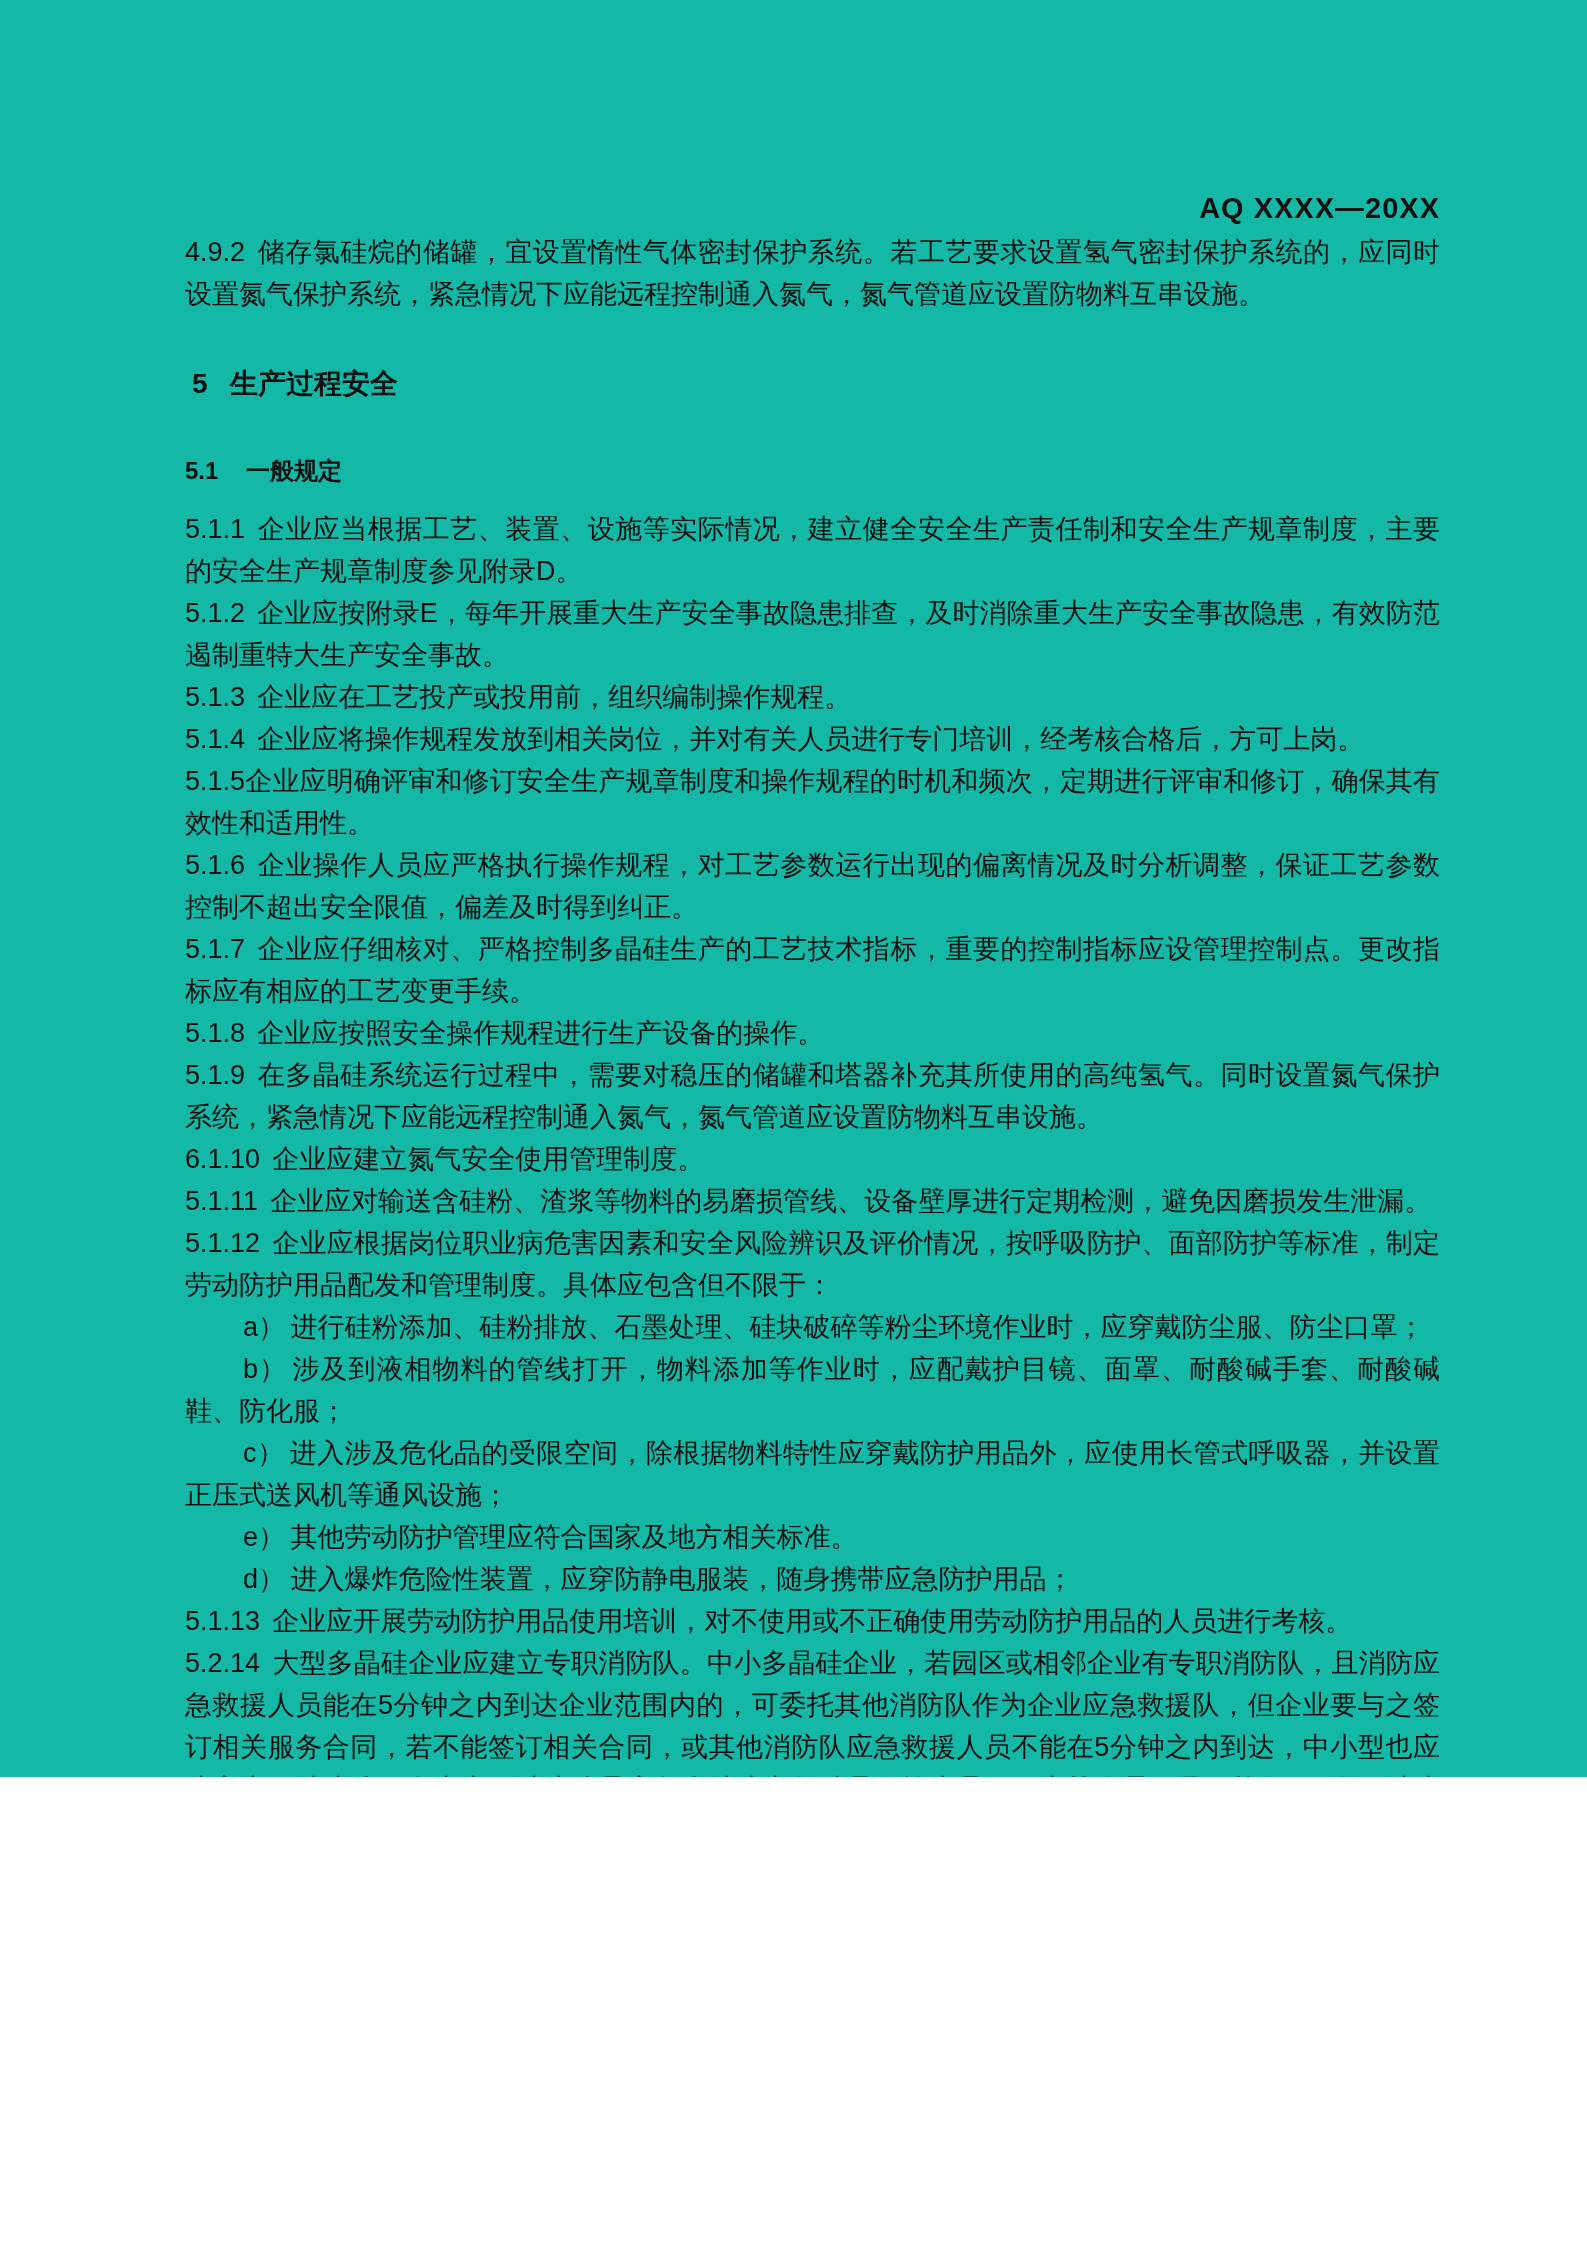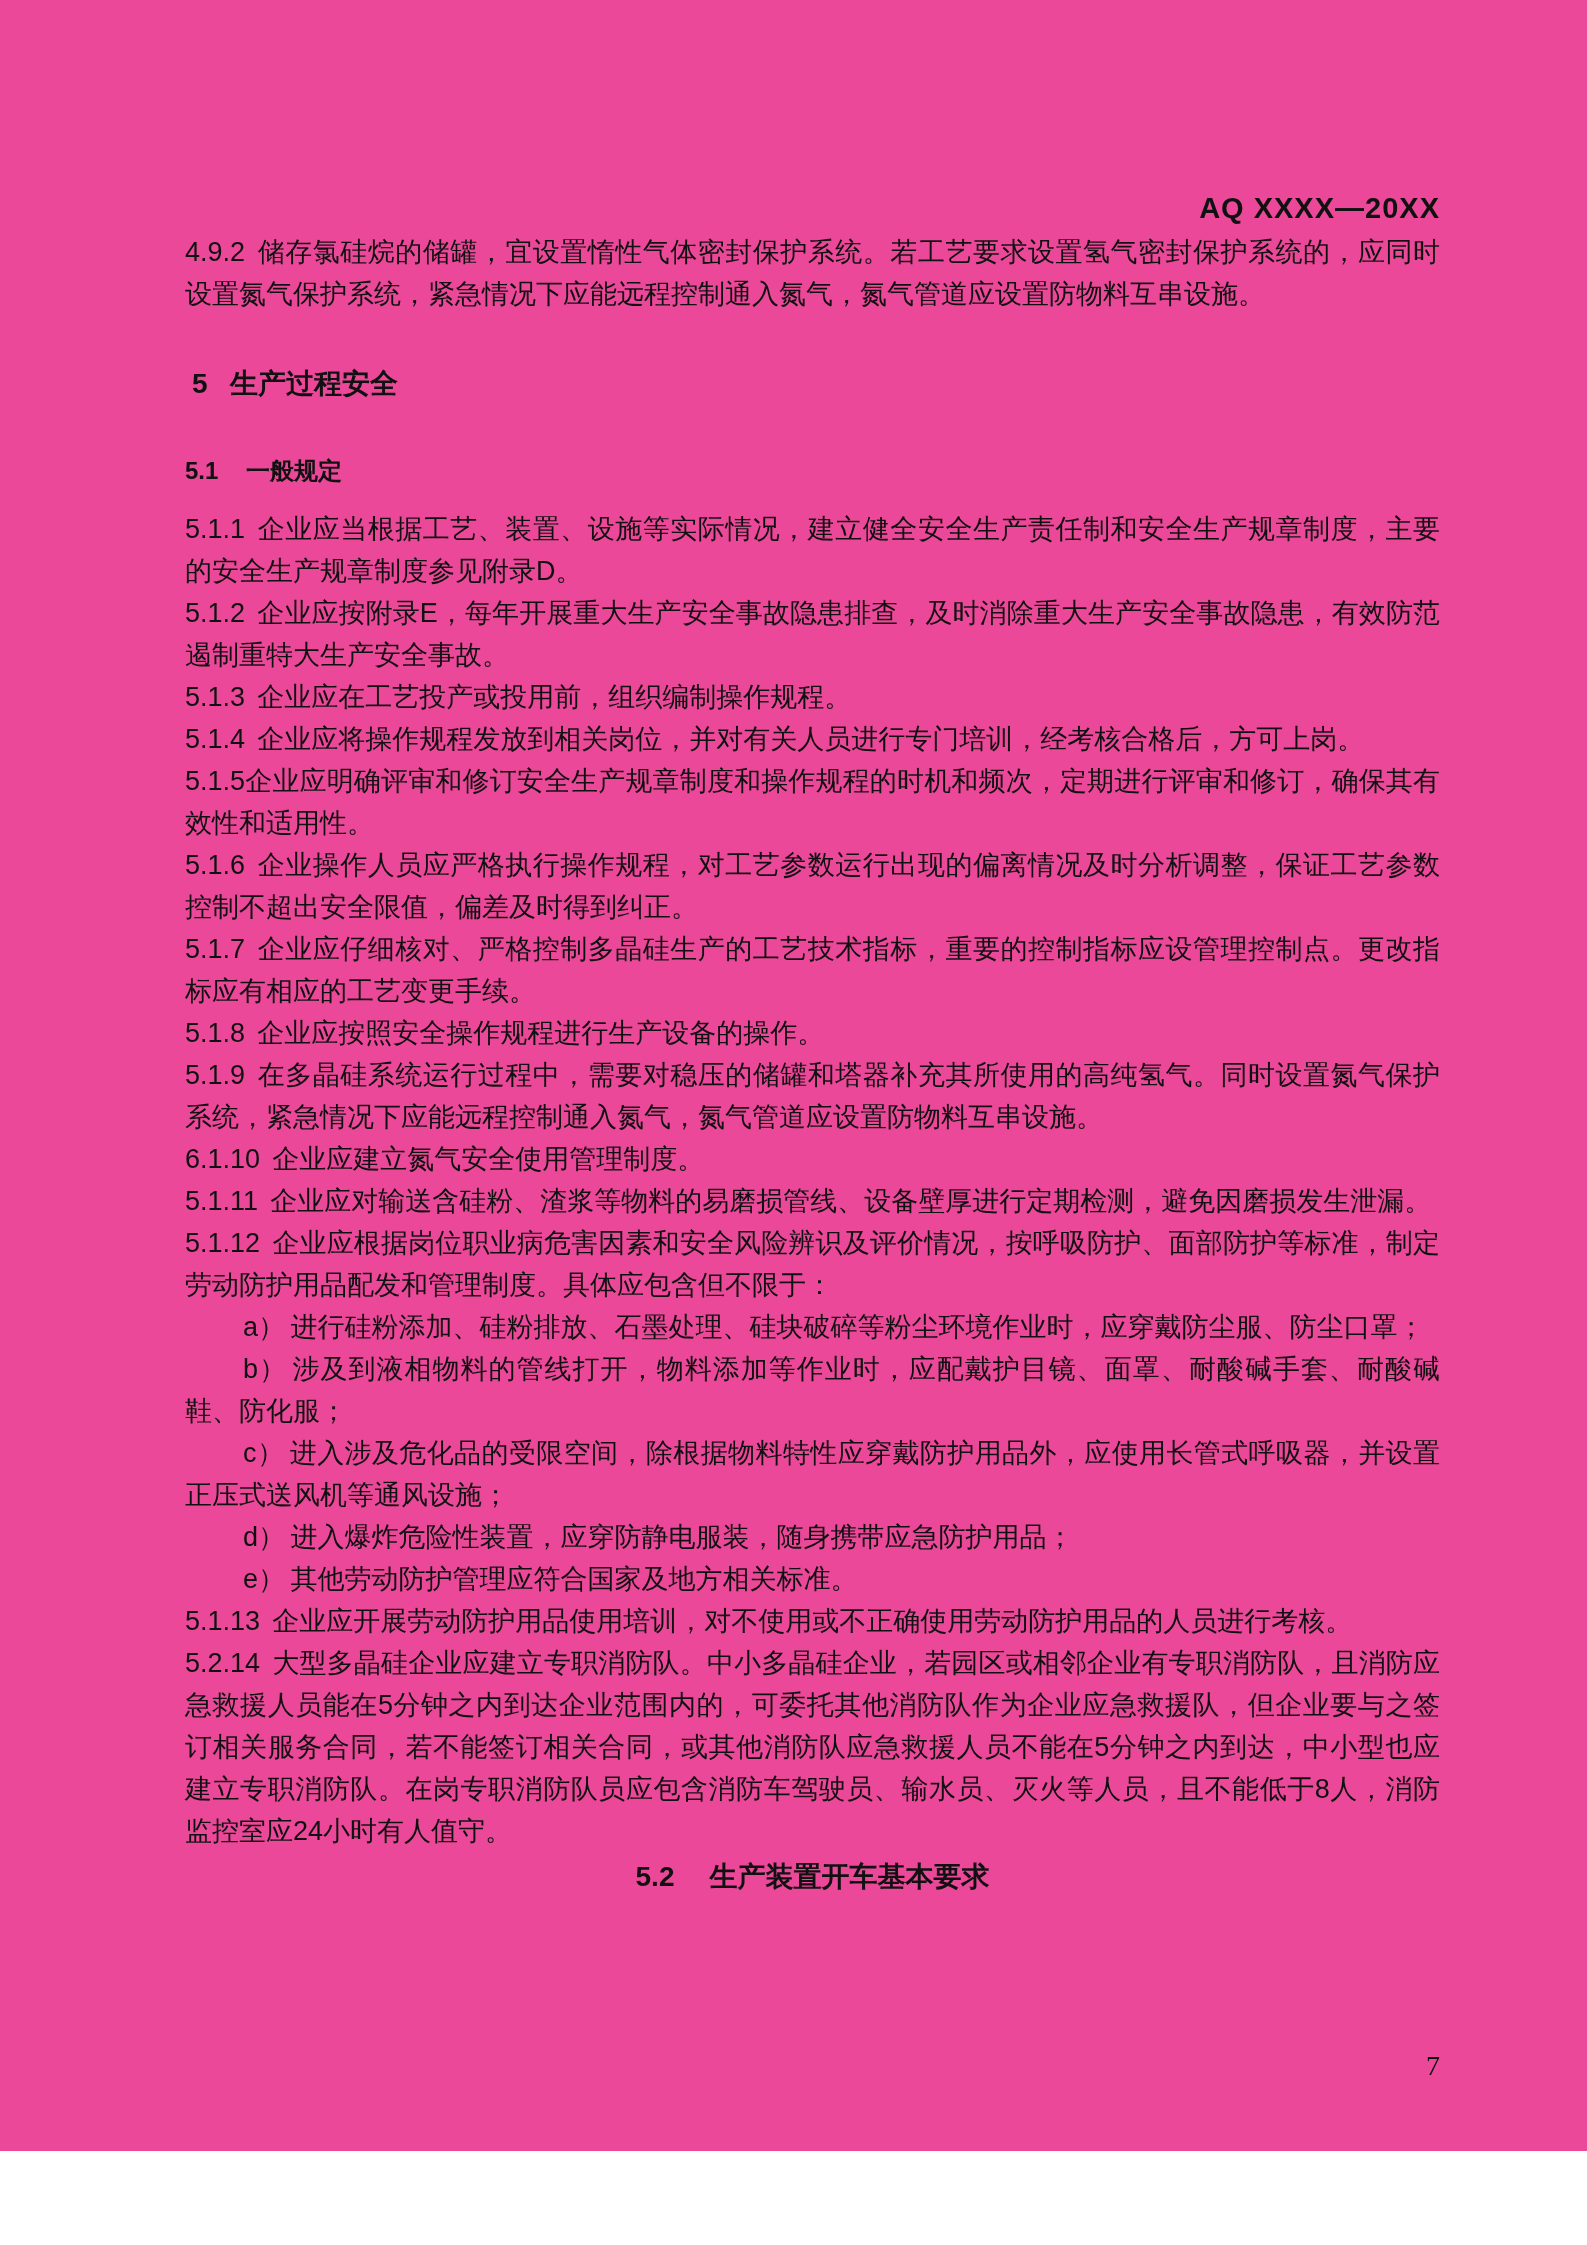--- a/index.html
+++ b/index.html
@@ -1,20 +1,20 @@
 <!DOCTYPE html>
 <html><head>
 <meta charset="utf-8">
 <style>
   html, body { margin:0; padding:0; background:#ffffff; }
   .page {
     position:relative;
     width:1587px;
-    height:2151px;
-    background:#ec4899;
+    height:1777px;
+    background:#14b8a6;
     overflow:hidden;
     color:#111;
     font-family:"Liberation Sans", sans-serif;
   }
   .doc-header {
     position:absolute;
     top:192px; left:185px; width:1255px;
     text-align:right;
     font-weight:bold;
     font-size:29px;
@@ -105,23 +105,23 @@
     <p class="clause"><span class="num">5.1.11</span><span class="txt">企业应对输送含硅粉、渣浆等物料的易磨损管线、设备壁厚进行定期检测，避免因磨损发生泄漏。</span></p>
 
     <p class="clause"><span class="num">5.1.12</span><span class="txt">企业应根据岗位职业病危害因素和安全风险辨识及评价情况，按呼吸防护、面部防护等标准，制定劳动防护用品配发和管理制度。具体应包含但不限于：</span></p>
 
     <p class="item"><span class="label">a）</span><span class="txt">进行硅粉添加、硅粉排放、石墨处理、硅块破碎等粉尘环境作业时，应穿戴防尘服、防尘口罩；</span></p>
 
     <p class="item"><span class="label">b）</span><span class="txt">涉及到液相物料的管线打开，物料添加等作业时，应配戴护目镜、面罩、耐酸碱手套、耐酸碱鞋、防化服；</span></p>
 
     <p class="item"><span class="label">c）</span><span class="txt">进入涉及危化品的受限空间，除根据物料特性应穿戴防护用品外，应使用长管式呼吸器，并设置正压式送风机等通风设施；</span></p>
 
+    <p class="item"><span class="label">e）</span><span class="txt">其他劳动防护管理应符合国家及地方相关标准。</span></p>
+
     <p class="item"><span class="label">d）</span><span class="txt">进入爆炸危险性装置，应穿防静电服装，随身携带应急防护用品；</span></p>
-
-    <p class="item"><span class="label">e）</span><span class="txt">其他劳动防护管理应符合国家及地方相关标准。</span></p>
 
     <p class="clause"><span class="num">5.1.13</span><span class="txt">企业应开展劳动防护用品使用培训，对不使用或不正确使用劳动防护用品的人员进行考核。</span></p>
 
     <p class="clause"><span class="num">5.2.14</span><span class="txt">大型多晶硅企业应建立专职消防队。中小多晶硅企业，若园区或相邻企业有专职消防队，且消防应急救援人员能在5分钟之内到达企业范围内的，可委托其他消防队作为企业应急救援队，但企业要与之签订相关服务合同，若不能签订相关合同，或其他消防队应急救援人员不能在5分钟之内到达，中小型也应建立专职消防队。在岗专职消防队员应包含消防车驾驶员、输水员、灭火等人员，且不能低于8人，消防监控室应24小时有人值守。</span></p>
 
 
     <div class="h3"><span class="hnum">5.2</span><span>生产装置开车基本要求</span></div>
 
   </div>
 

